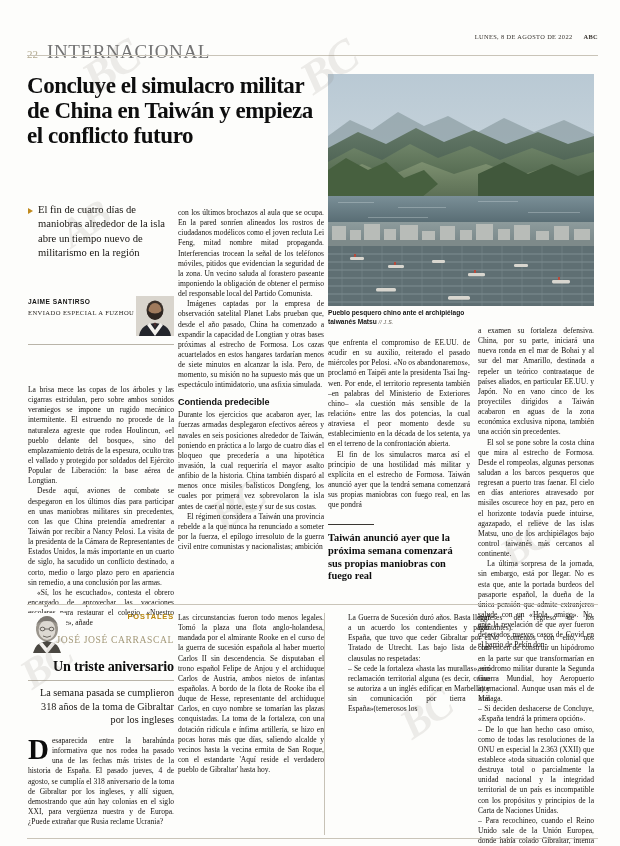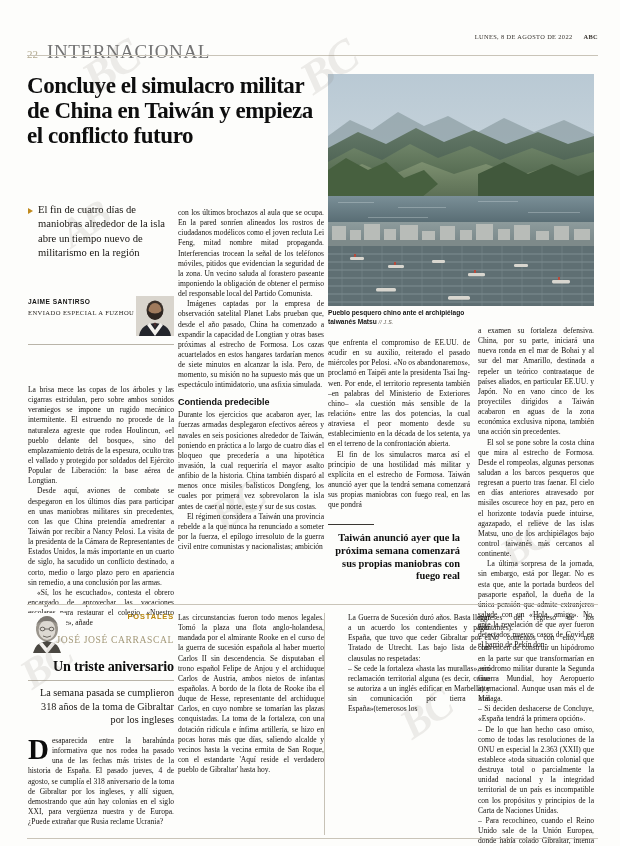--- a/index.html
+++ b/index.html
@@ -193,21 +193,21 @@
     font-weight: 400;
     font-style: italic;
     font-size: 5.3px;
     color: #5e5950;
     letter-spacing: 0.2px;
   }
 
   
   .pullquote {
     position: absolute;
-    left: 328px; top: 524px; width: 132px; text-align: right;
+    left: 328px; top: 524px; width: 132px;
   }
   .pq-rule {
     width: 46px;
     border-top: 0.9px solid #3a3631;
     margin-bottom: 7px;
   }
   .pq-text {
     font-family: "Liberation Serif", serif;
     font-weight: 700;
     font-size: 10.4px;

